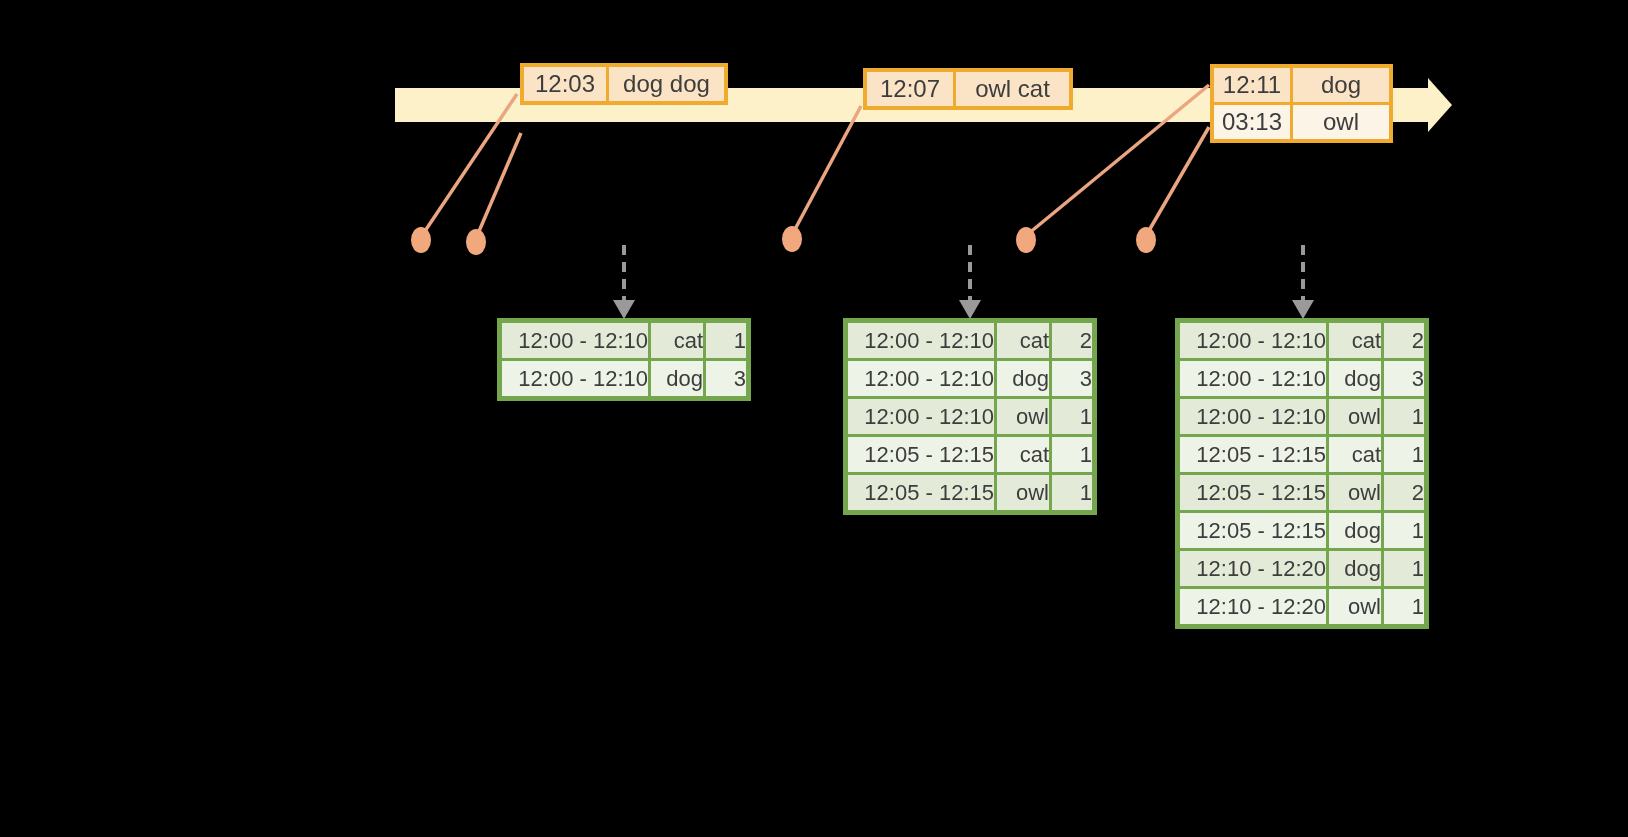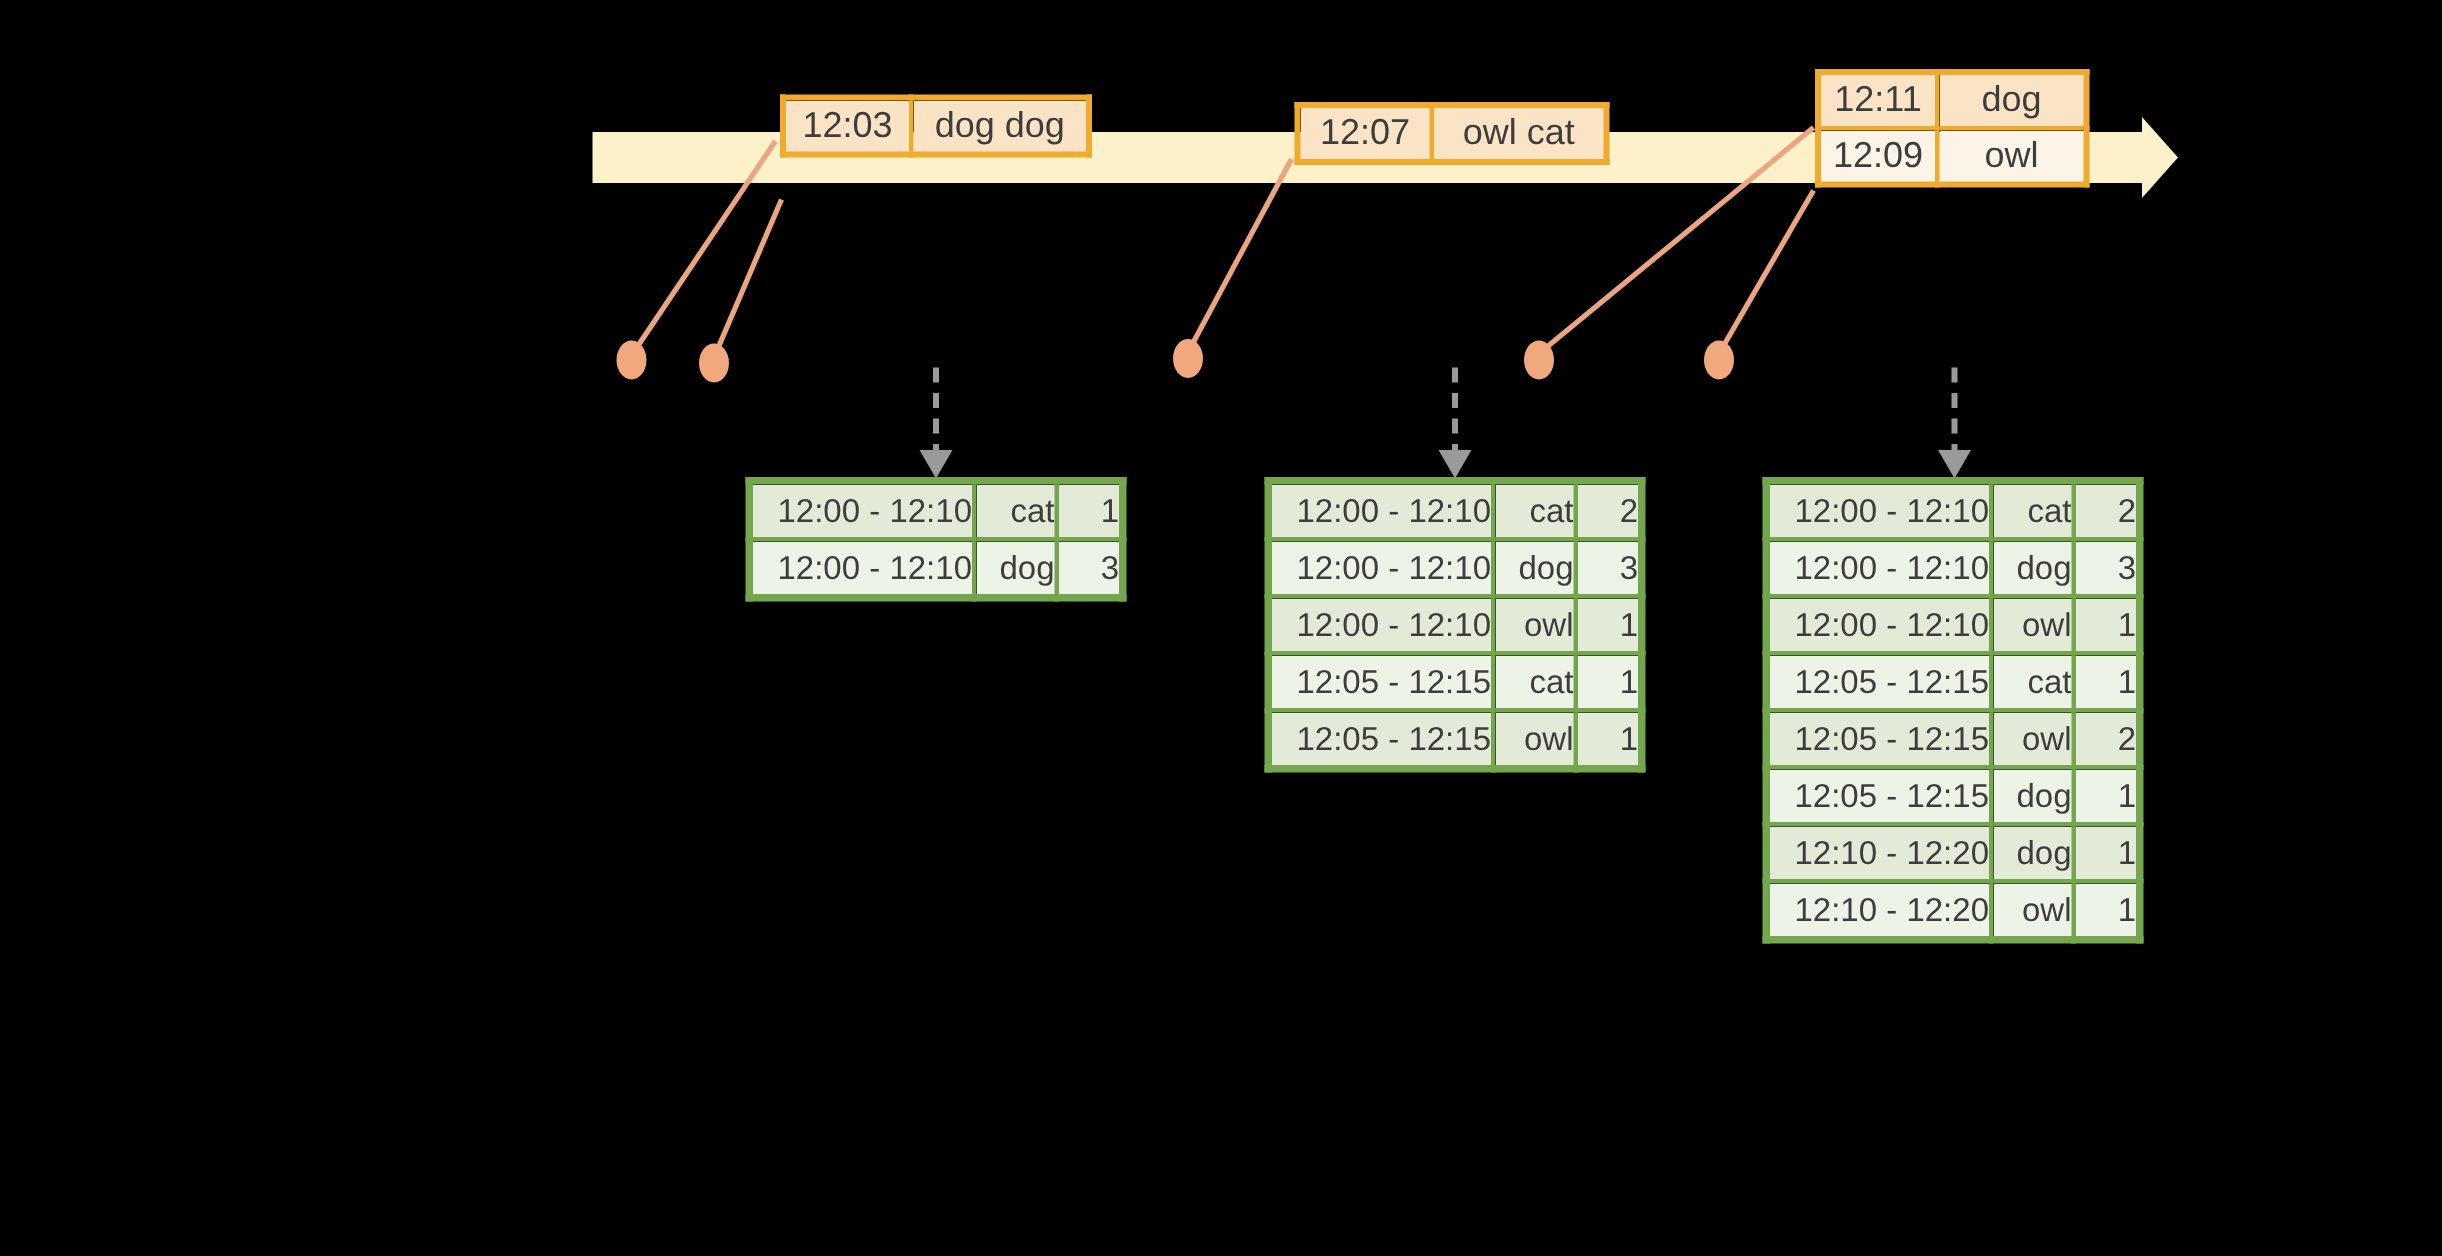--- a/index.html
+++ b/index.html
@@ -92,28 +92,28 @@
 
   <table class="event-table et2" style="left:863px;top:68px;">
     <tbody>
         <tr>
       <td class="c-time">12:07</td>
       <td class="c-words">owl cat</td>
     </tr>
   </tbody>
     </table>
 
-  <table class="event-table et3" style="left:1210px;top:46px;">
+  <table class="event-table et3" style="left:1210px;top:64px;">
     <tbody>
         <tr>
       <td class="c-time">12:11</td>
       <td class="c-words">dog</td>
     </tr>
     <tr>
-      <td class="c-time">12:09</td>
+      <td class="c-time">03:13</td>
       <td class="c-words">owl</td>
     </tr>
   </tbody>
     </table>
 
   <table class="result-table" style="left:497px;top:318px;">
     <tbody>
         <tr>
       <td class="c-window">12:00 - 12:10</td>
       <td class="c-word">cat</td>

